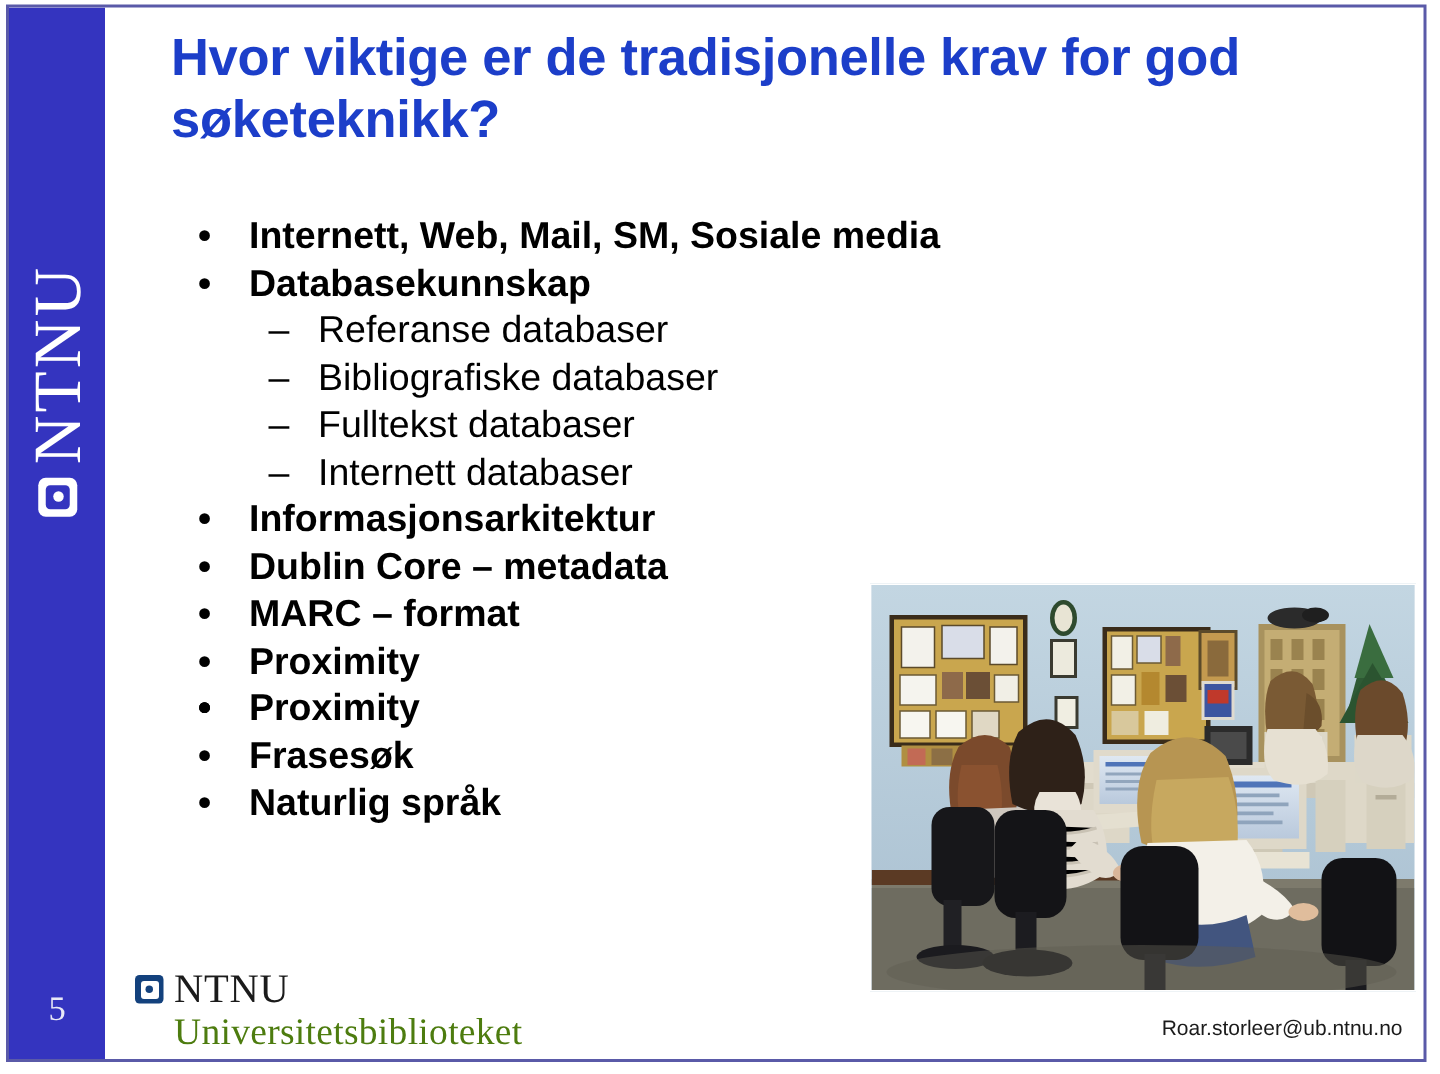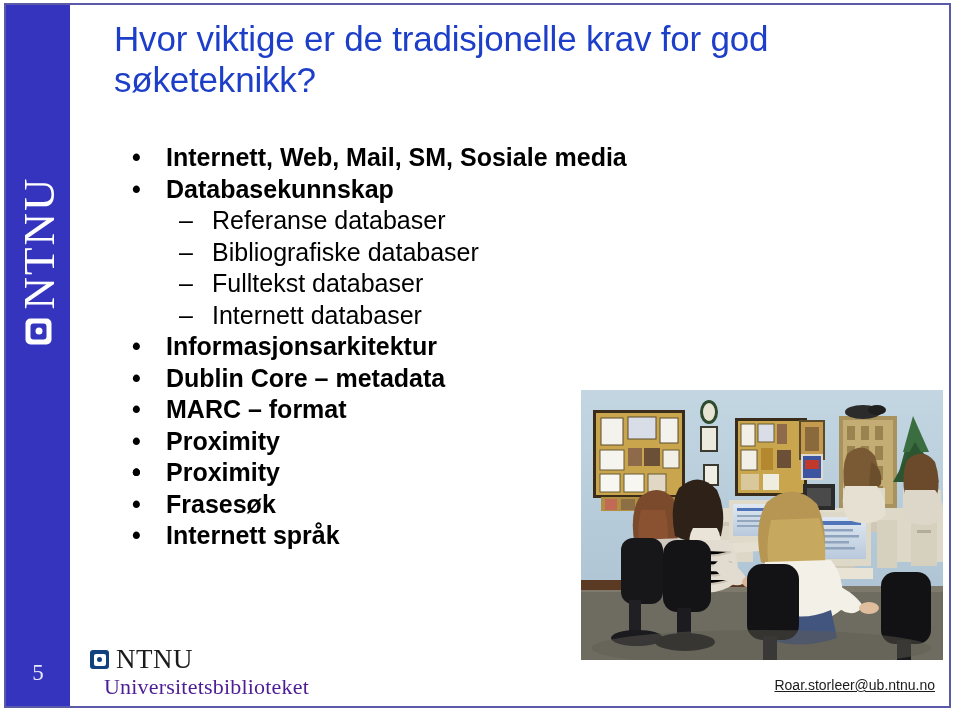--- a/index.html
+++ b/index.html
@@ -98,21 +98,21 @@
     color: #e8e8f6;
   }
 
   
   #title {
     position: absolute;
     left: 108px;
     top: 14px;
     width: 820px;
     font-size: 35px;
-    font-weight: normal;
+    font-weight: bold;
     line-height: 1.17;
     color: #1c3ec9;
     letter-spacing: -0.2px;
   }
 
   
   #body-list {
     position: absolute;
     left: 116px;
     top: 137px;
@@ -211,36 +211,35 @@
   }
   #footer-logo .ntnu {
     font-family: "Liberation Serif", serif;
     font-size: 27px;
     color: #1b1b1b;
     letter-spacing: 0.5px;
     line-height: 1;
   }
   #footer-logo .sub {
     font-family: "Liberation Serif", serif;
-    font-size: 22px;
-    color: #4c1d95;
-    margin-left: 14px;
+    font-size: 25px;
+    color: #4d7c0f;
+    margin-left: 26px;
     margin-top: 3px;
     letter-spacing: 0.2px;
     line-height: 1;
   }
 
   #email {
     position: absolute;
     right: 14px;
     top: 672px;
     font-size: 14px;
     color: #1b1b1b;
     z-index: 4;
-    text-decoration: underline;
   }
 </style>
 </head>
 <body>
 
 <div id="slide">
 
   <div id="sidebar">
     <div id="sidebar-logo">
       <span class="mark"></span>
@@ -259,21 +258,21 @@
       <div class="lvl2"><span class="bullet">–</span><span>Fulltekst databaser</span></div>
       <div class="lvl2"><span class="bullet">–</span><span>Internett databaser</span></div>
       <div class="lvl1"><span class="bullet">•</span><span>Informasjonsarkitektur</span></div>
       <div class="lvl1"><span class="bullet">•</span><span>Dublin Core – metadata</span></div>
       <div class="lvl1"><span class="bullet">•</span><span>MARC – format</span></div>
       <div class="lvl1"><span class="bullet">•</span><span>Proximity</span></div>
       <div class="lvl1"><span class="bullet">•</span></div>
       <div class="lvl1"><span class="bullet">•</span></div>
       <div class="lvl1"><span class="bullet">•</span><span>Proximity</span></div>
       <div class="lvl1"><span class="bullet">•</span><span>Frasesøk</span></div>
-      <div class="lvl1"><span class="bullet">•</span><span>Internett språk</span></div>
+      <div class="lvl1"><span class="bullet">•</span><span>Naturlig språk</span></div>
     </div>
 
   <div id="photo">
     <svg width="362" height="270" viewBox="0 0 362 270" xmlns="http://www.w3.org/2000/svg">
       <defs>
         <linearGradient id="wallg" x1="0" y1="0" x2="0" y2="1">
           <stop offset="0" stop-color="#c3d6e2"></stop>
           <stop offset="1" stop-color="#aec4d4"></stop>
         </linearGradient>
         <linearGradient id="crtface" x1="0" y1="0" x2="0" y2="1">

